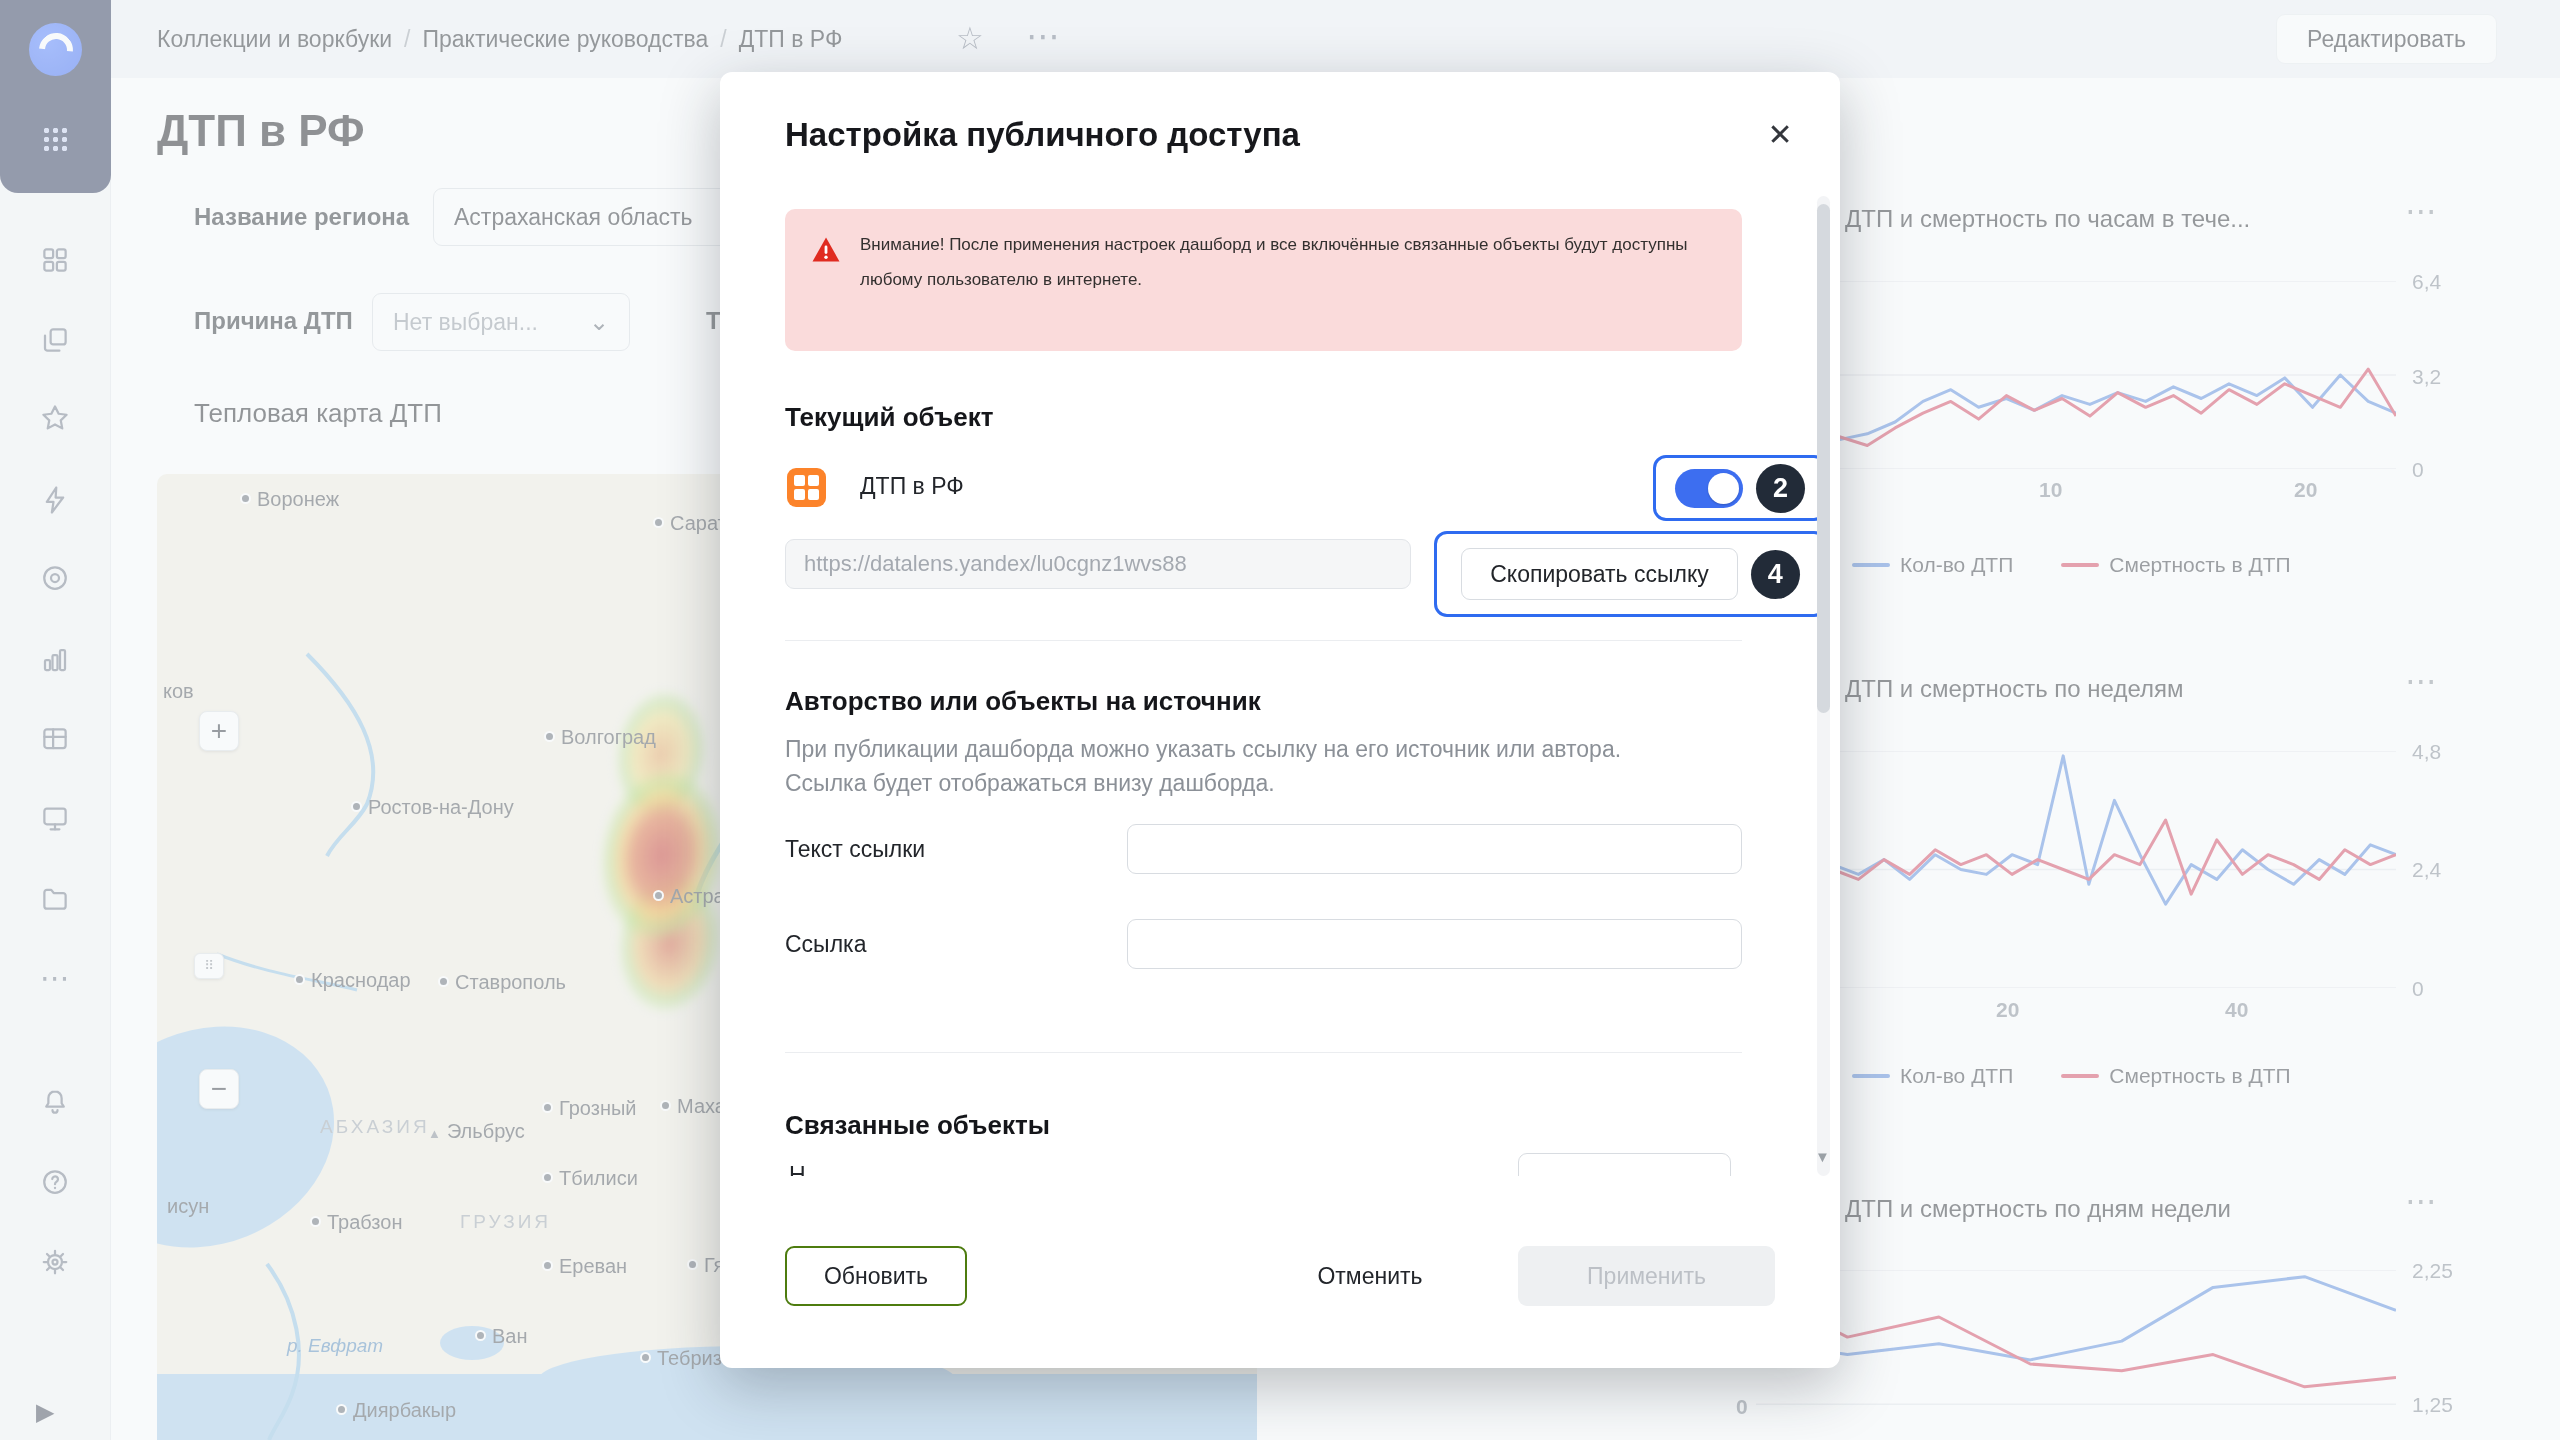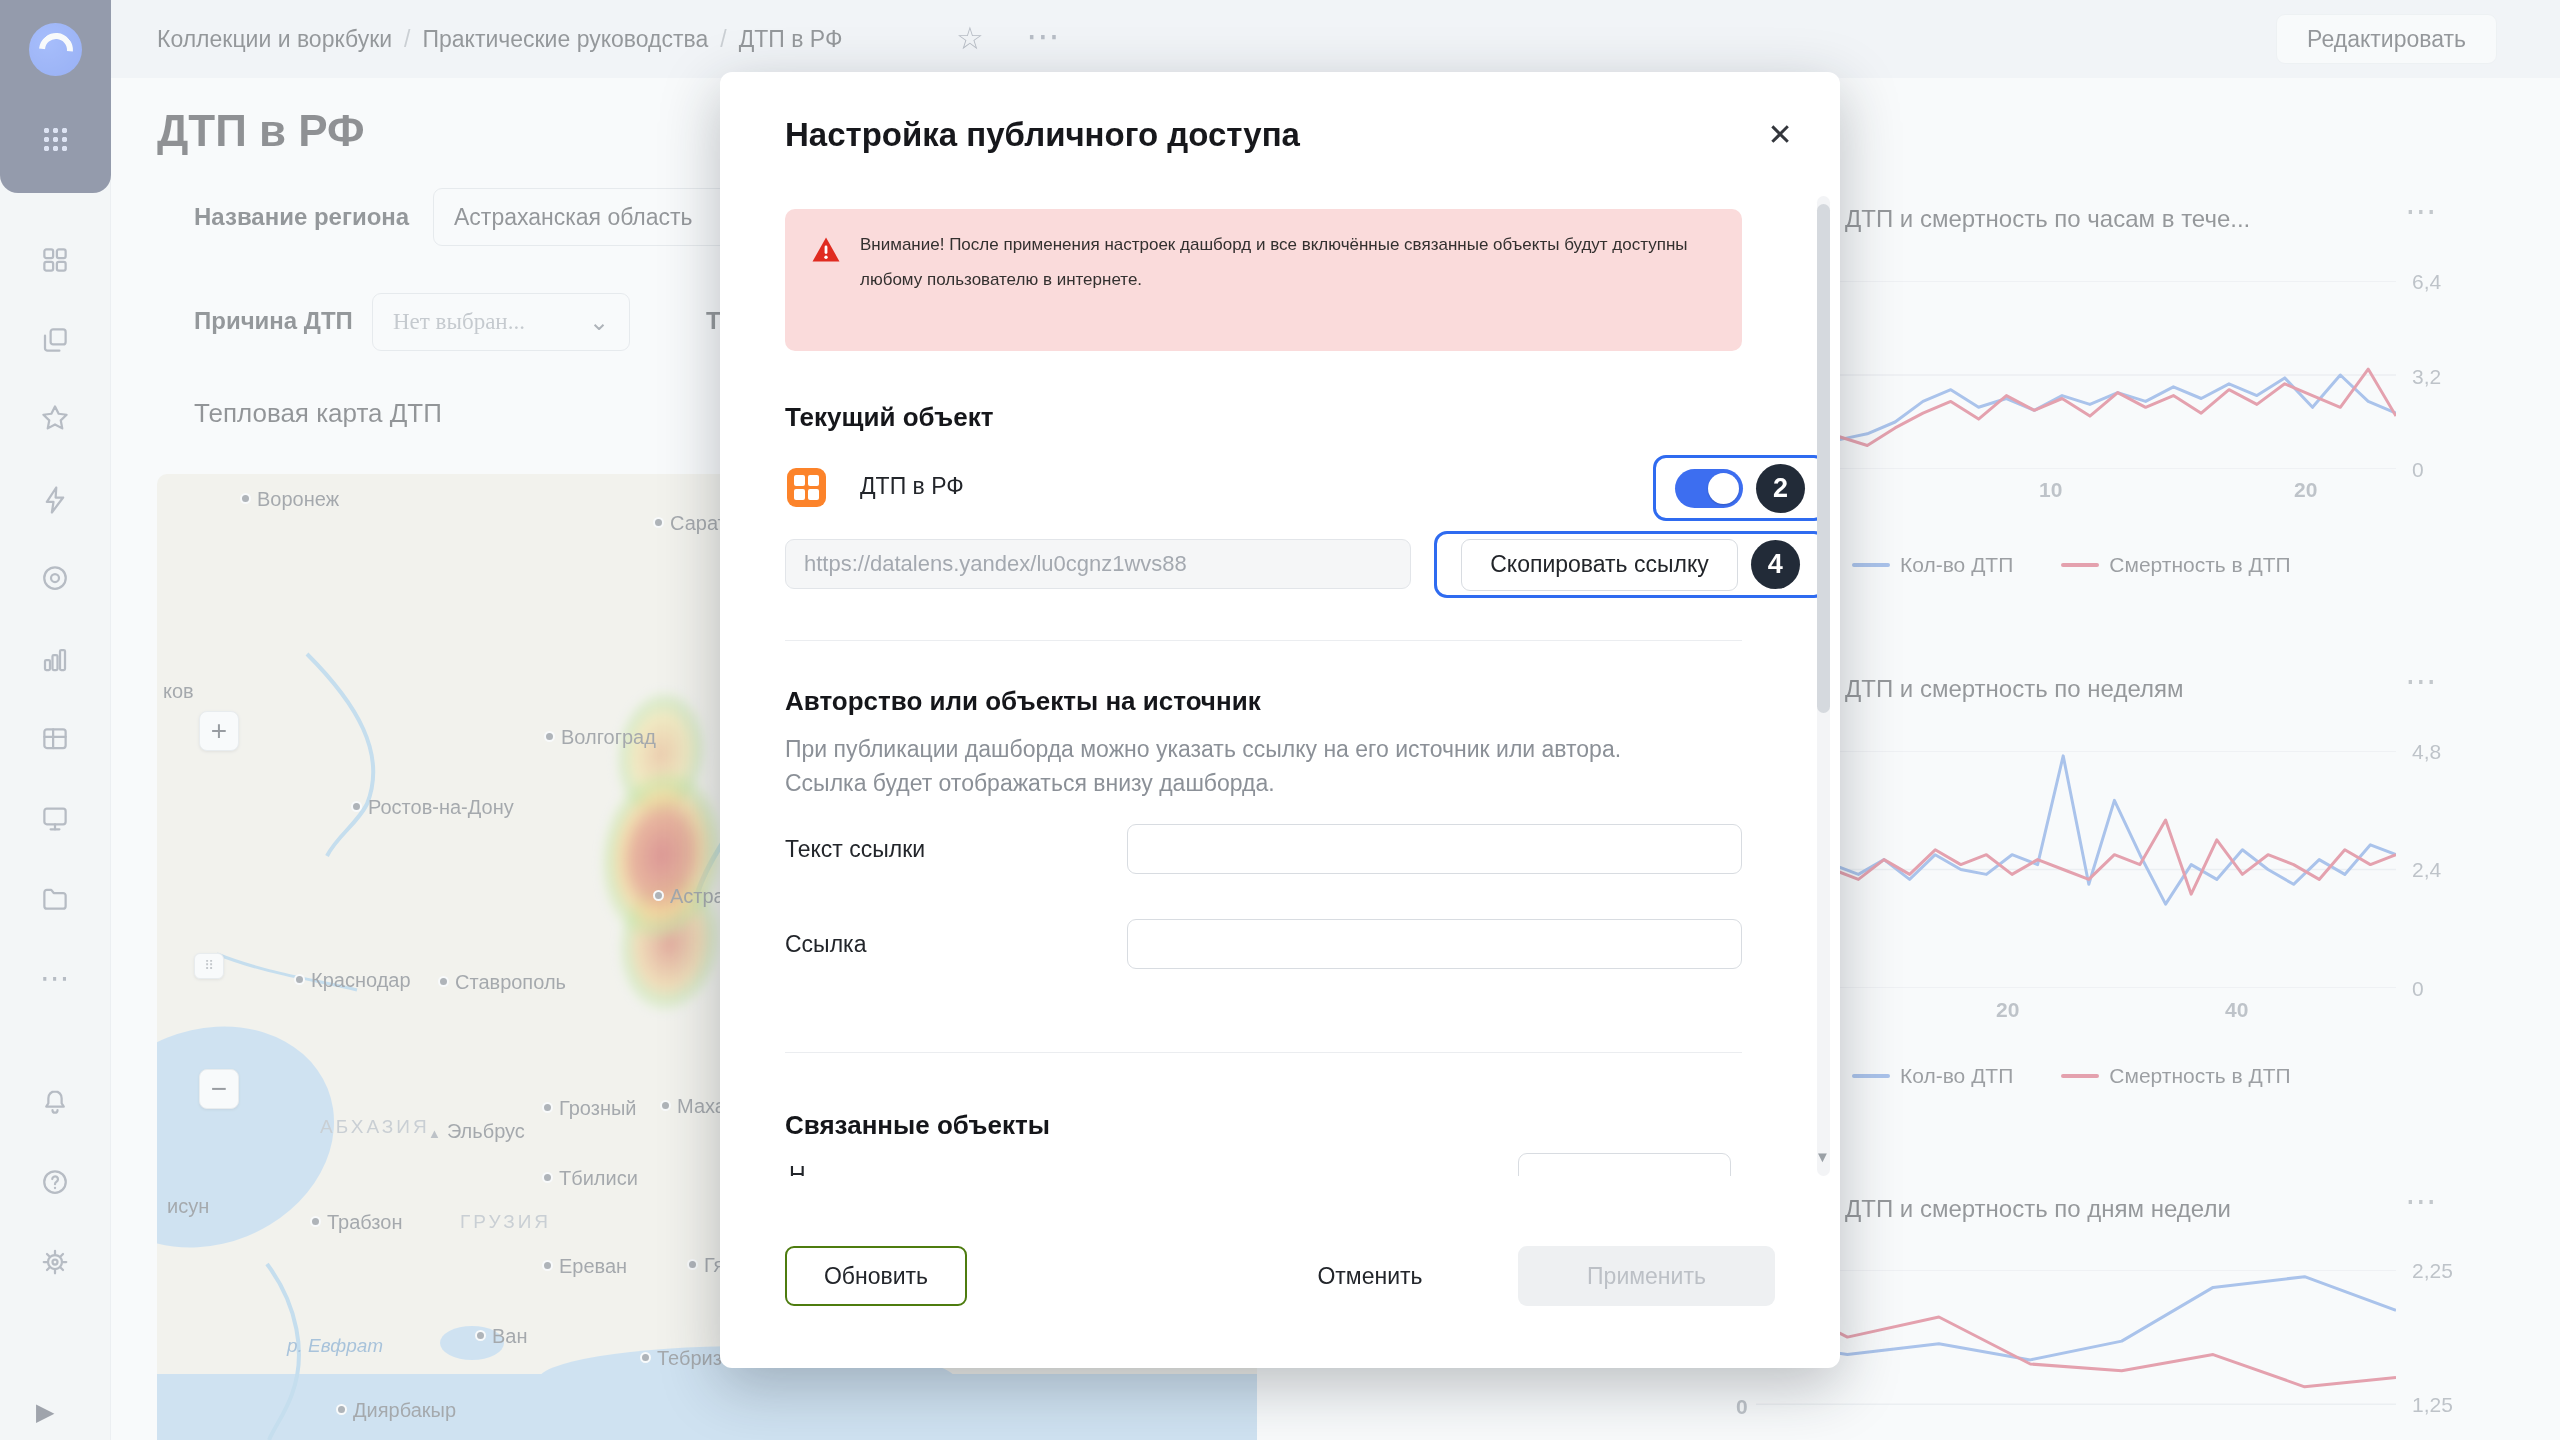--- a/index.html
+++ b/index.html
@@ -30,21 +30,21 @@
   .more-icon { position:absolute; left:915px; top:16px; font-size:34px; color:#70798a; letter-spacing:2px; }
   .edit-btn { position:absolute; right:63px; top:14px; height:50px; padding:0 30px; background:#fff; border:1px solid #e7eaee;
           border-radius:9px; font-size:23px; color:#22252a; font-family:inherit; }
 
   
   .page-title { position:absolute; left:157px; top:106px; font-size:44px; font-weight:600; color:#17181c; }
   .filter-label { position:absolute; font-size:24px; font-weight:600; color:#23262c; }
   .select { position:absolute; height:58px; background:#fff; border:1px solid #d8dce1; border-radius:9px;
           display:flex; align-items:center; padding:0 20px; font-size:23px; }
   .select .chev { margin-left:auto; color:#5c636e; font-size:24px; padding-left:24px; }
-  .muted-val { color:#8f959d;font-family:Liberation Serif, serif; }
+  .muted-val { color:#8f959d; }
 
   .map-heading { position:absolute; left:194px; top:398px; font-size:26px; font-weight:500; color:#1d2025; }
   .map { position:absolute; left:157px; top:474px; width:1100px; height:966px; background:#f1ede1; border-radius:10px 10px 0 0; overflow:hidden; }
   .sea { position:absolute; background:#a5cbe9; }
   .sea-bottom { left:0; top:900px; width:1100px; height:70px; }
   .sea-bump { left:380px; top:872px; width:420px; height:70px; border-radius:50%; }
   .sea-black { left:-80px; top:556px; width:260px; height:214px; border-radius:50%; transform:rotate(-22deg); }
   .lake-van { left:283px; top:852px; width:64px; height:34px; border-radius:50%; }
   .rivers { position:absolute; left:0; top:0; }
   .heat { position:absolute; left:400px; top:190px; width:260px; height:380px; filter:blur(4px); transform:rotate(8deg);
@@ -86,21 +86,21 @@
   .modal-close { position:absolute; left:1038px; top:40px; width:44px; height:44px; background:none; border:none; font-size:30px; color:#33363c; font-family:inherit; }
   .warning { position:absolute; left:65px; top:137px; width:957px; height:142px; background:#fadbdb; border-radius:10px; }
   .warning svg { position:absolute; left:26px; top:26px; }
   .warning p { position:absolute; left:75px; top:18px; width:840px; font-size:17px; line-height:35px; color:#33302f; }
   .m-h3 { position:absolute; left:65px; font-size:26px; font-weight:600; color:#15161a; }
   .obj-icon { position:absolute; left:67px; top:396px; width:39px; height:39px; border-radius:9px; background:#fc832a; }
   .obj-icon i { position:absolute; background:#fff; border-radius:2px; width:11px; height:11px; }
   .obj-name { position:absolute; left:140px; top:401px; font-size:23px; color:#22252a; }
   .callout { position:absolute; border:3px solid #2f6bf0; border-radius:13px; display:flex; align-items:center; justify-content:center; gap:13px; }
   .callout-toggle { left:933px; top:383px; width:174px; height:66px; }
-  .callout-copy { left:714px; top:459px; width:393px; height:67px; }
+  .callout-copy { left:714px; top:459px; width:393px; height:86px; }
   .toggle { position:relative; width:68px; height:39px; border-radius:20px; background:#3d6ef0; }
   .toggle .knob { position:absolute; right:4px; top:4px; width:31px; height:31px; border-radius:50%; background:#fff; box-shadow:0 1px 2px rgba(0,0,0,.2); }
   .badge { width:49px; height:49px; border-radius:50%; background:#222b38; color:#fff; font-size:27px; font-weight:600;
           display:flex; align-items:center; justify-content:center; }
   .url-input { position:absolute; left:65px; top:467px; width:626px; height:50px; background:#f5f6f7; border:1px solid #e2e5e9;
           border-radius:9px; color:#a4a9b0; font-size:22px; padding:0 18px; font-family:inherit; }
   .copy-btn { height:52px; padding:0 28px; background:#fff; border:1px solid #d8dce1; border-radius:9px; font-size:23px; color:#22252a; font-family:inherit; }
   .m-divider { position:absolute; left:65px; width:957px; border:none; border-top:1px solid #ebedf0; }
   .m-desc { position:absolute; left:65px; top:660px; width:920px; font-size:23px; line-height:34px; color:#8b9097; }
   .form-label { position:absolute; left:65px; font-size:23px; color:#22252a; }

